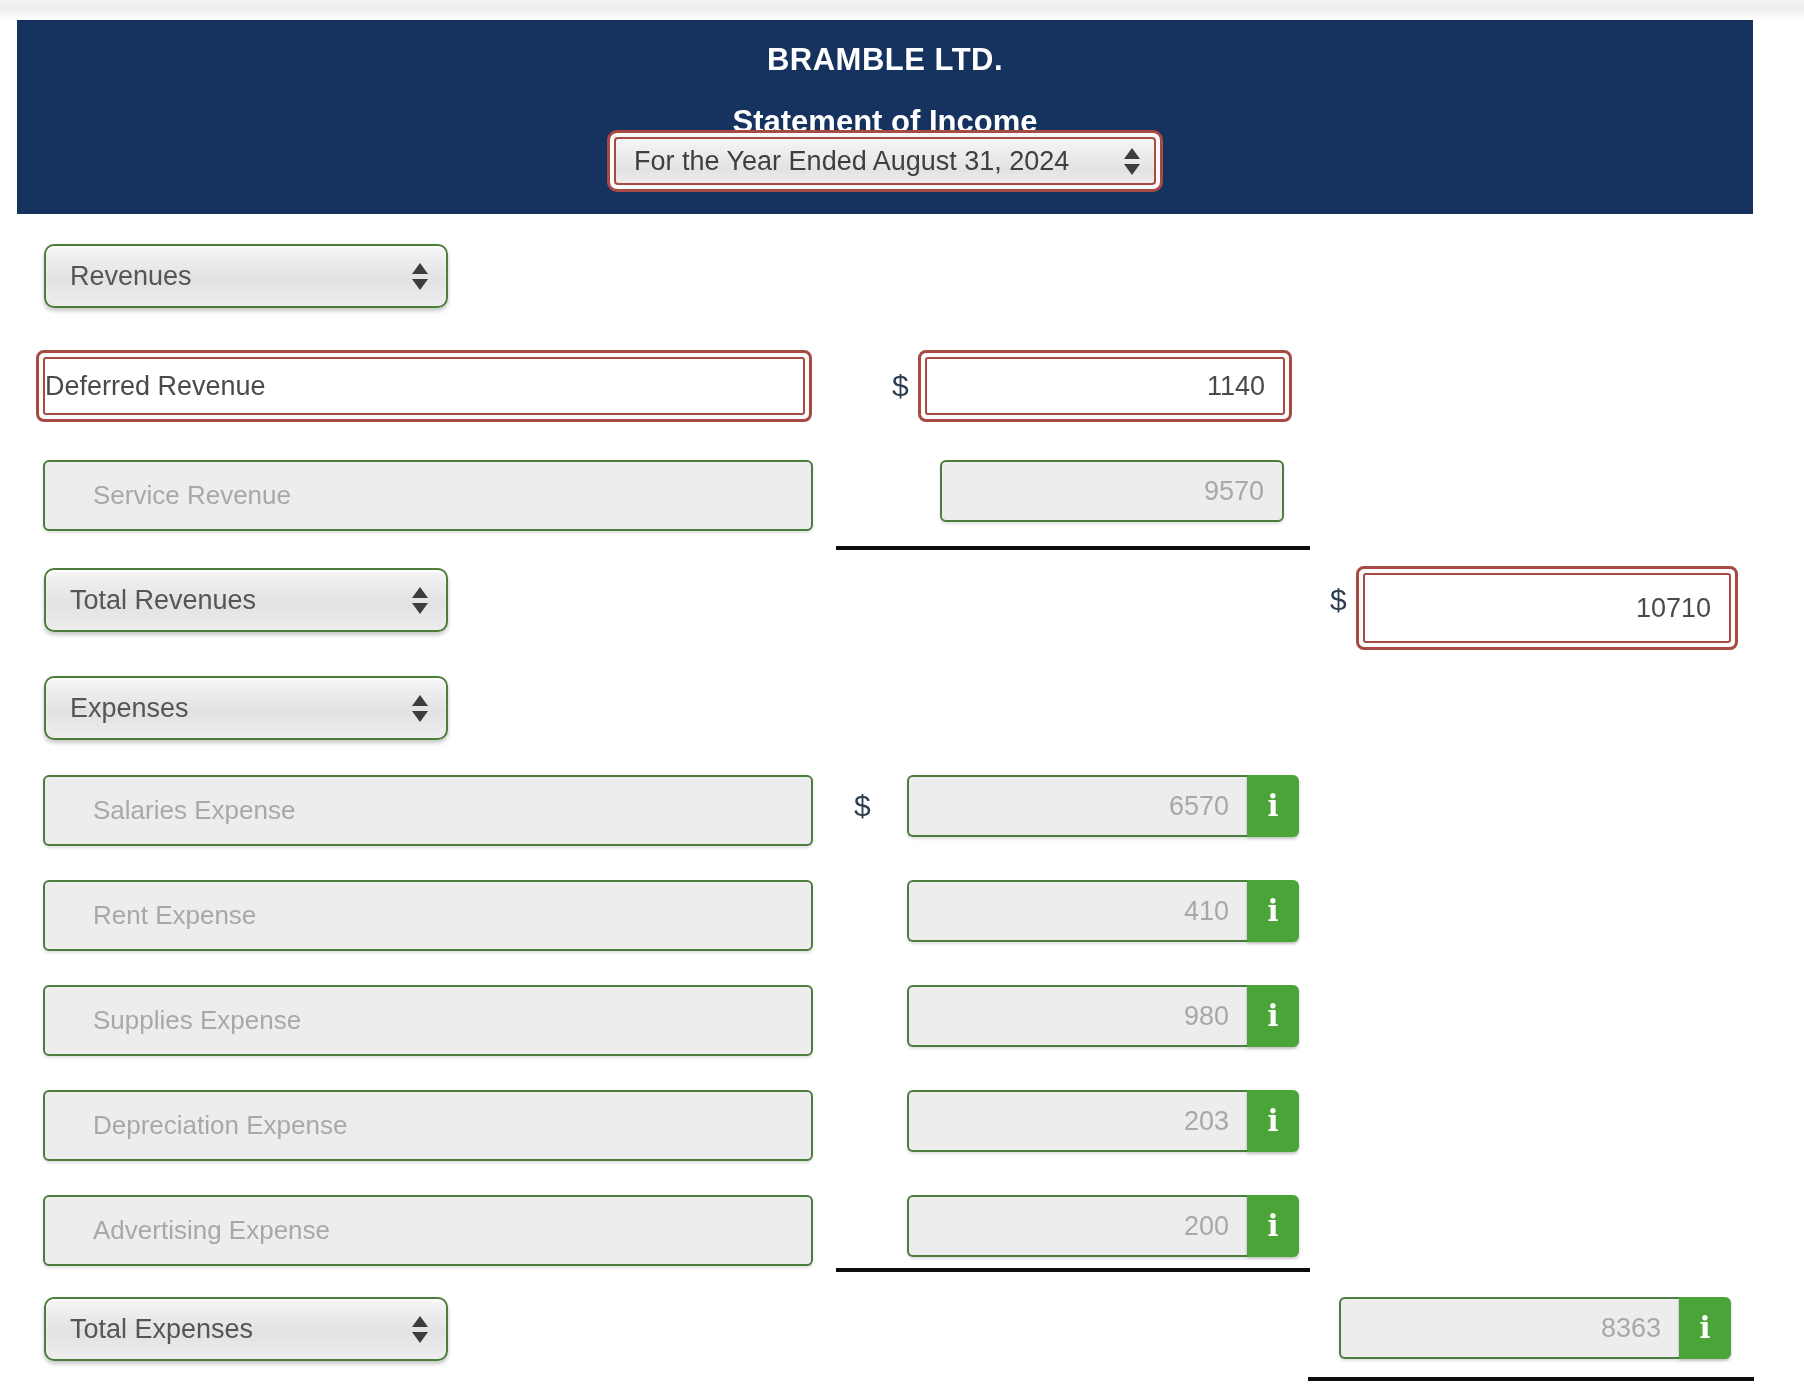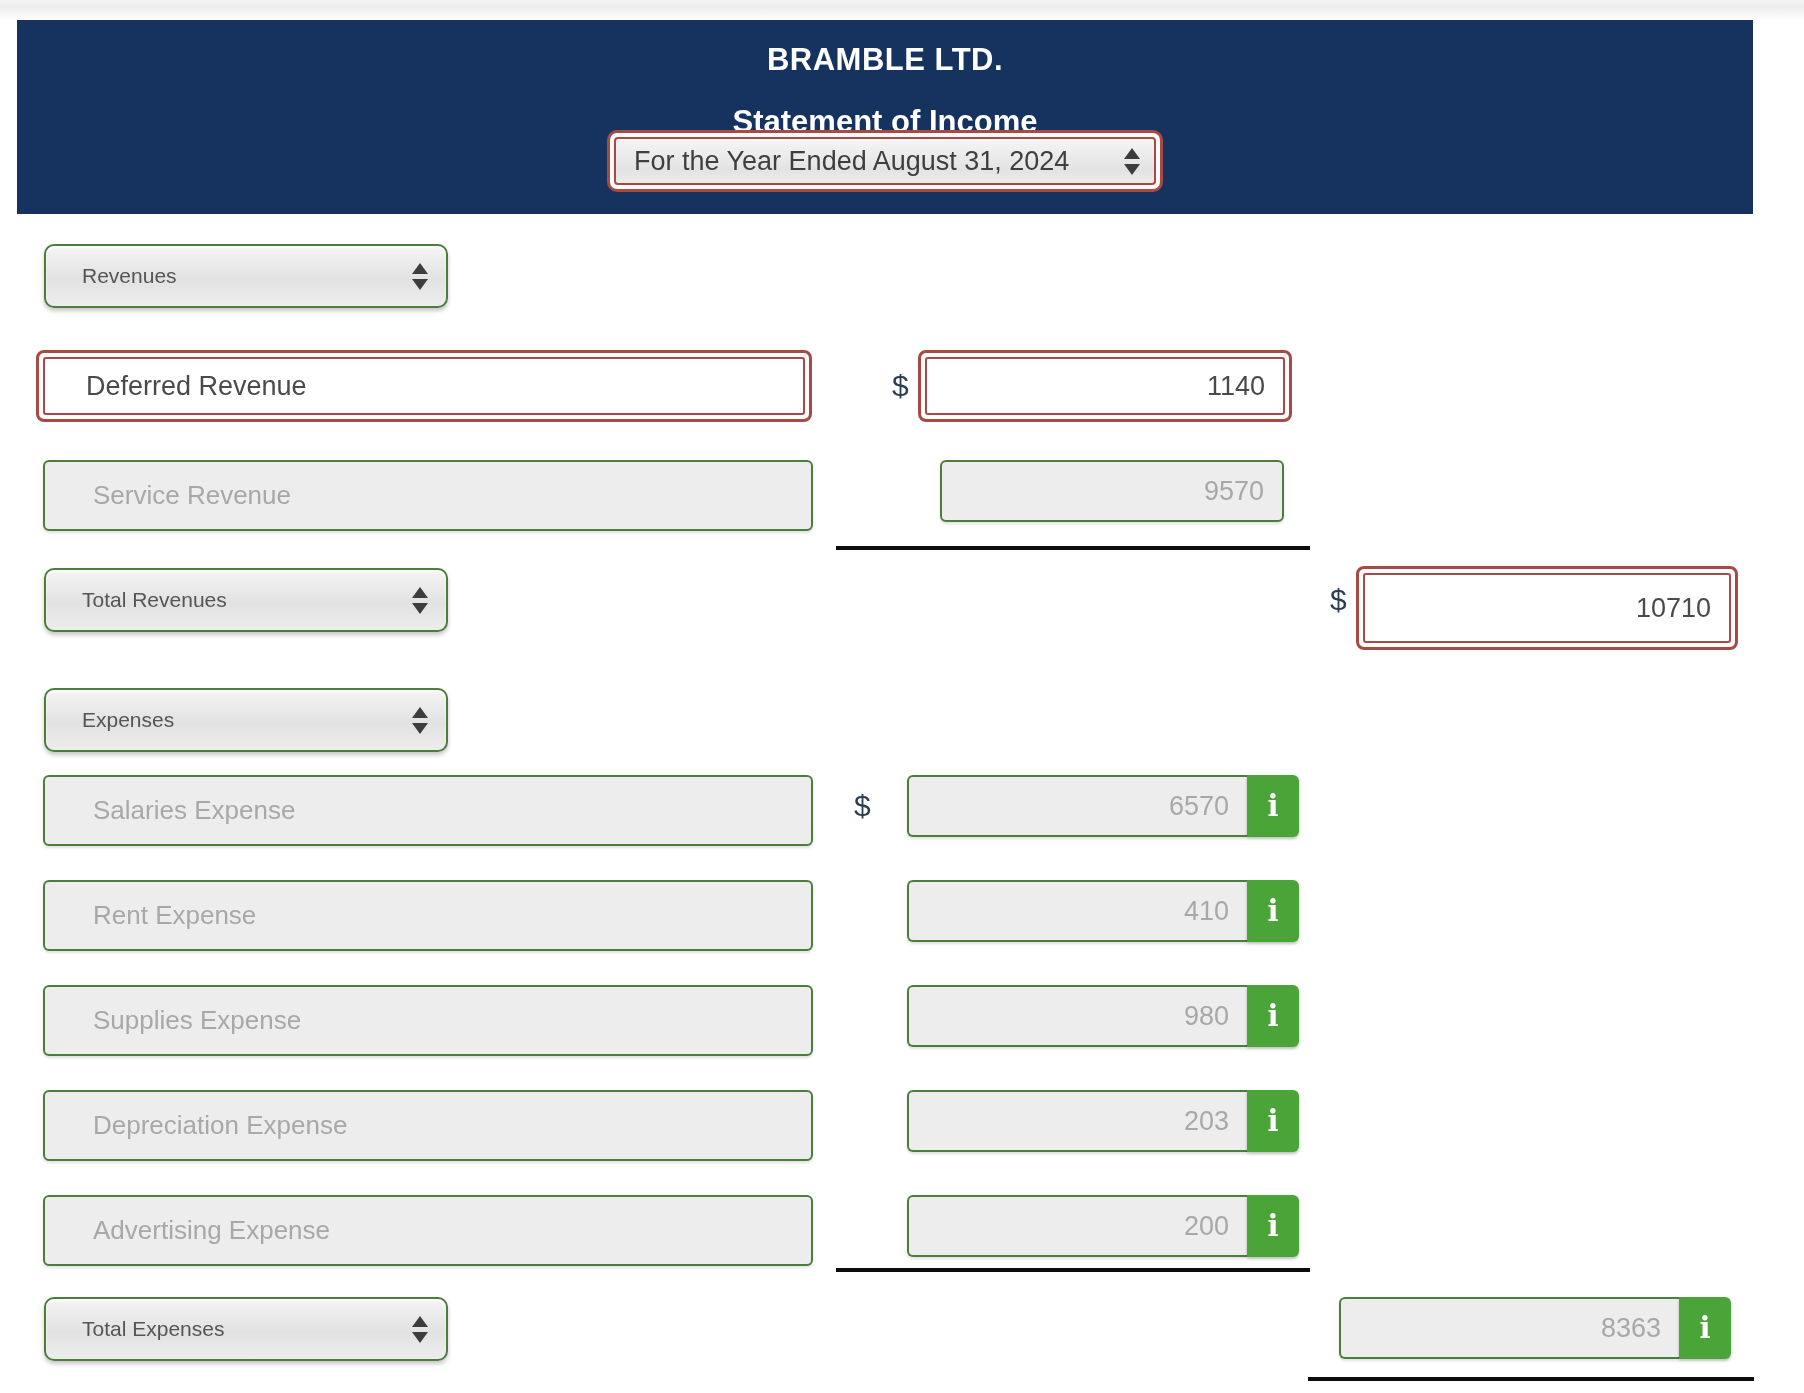--- a/index.html
+++ b/index.html
@@ -35,21 +35,21 @@
     display: flex; align-items: center; justify-content: space-between;
     padding: 0 14px 0 18px; font-size: 27px; color: #3f3f3f; cursor: pointer;
   }
   
   .dd {
     position: absolute; width: 404px; height: 64px;
     border: 2px solid #4b7d3c; border-radius: 10px;
     background: linear-gradient(180deg, #f5f5f5 0%, #e2e2e2 55%, #ededed 100%);
     box-shadow: 0 3px 4px rgba(0,0,0,0.22), inset 0 2px 2px rgba(255,255,255,0.9);
     display: flex; align-items: center; justify-content: space-between;
-    padding: 0 18px 0 36px; font-size: 21px; color: #555; cursor: pointer;
+    padding: 0 18px 0 24px; font-size: 27px; color: #555; cursor: pointer;
   }
   .arrows { display: flex; flex-direction: column; align-items: center; gap: 5px; }
   .tri-up   { width:0; height:0; border-left:8px solid transparent; border-right:8px solid transparent; border-bottom:11px solid #3d3d3d; }
   .tri-down { width:0; height:0; border-left:8px solid transparent; border-right:8px solid transparent; border-top:11px solid #3d3d3d; }
   
   input { font-family: "Liberation Sans", sans-serif; outline: none; }
   .lbl-dis {
     position: absolute; left: 43px; width: 770px; height: 71px;
     background: #ededed; border: 2px solid #4b7d3c; border-radius: 6px;
     color: #a8a8a8; font-size: 26px; padding-left: 48px;
@@ -62,21 +62,21 @@
     box-shadow: 0 2px 3px rgba(0,0,0,0.12);
   }
   .redwrap {
     position: absolute; border: 3px solid #a84a44; border-radius: 8px;
     background: #fbfbfb; padding: 4px;
   }
   .redwrap input {
     width: 100%; height: 100%; border: 2px solid #a84a44; border-radius: 3px;
     background: #fff; font-size: 27px; color: #4a4a4a;
   }
-  .redwrap input.lbl { padding-left: 41px; text-align: left; }
+  .redwrap input.lbl { text-align: left; }
   .redwrap input.amt { text-align: right; padding-right: 18px; }
   .amt-group { position: absolute; display: flex; height: 62px; padding-left: 19px; }
   .amt-group input {
     width: 340px; height: 62px; background: #ededed;
     border: 2px solid #4b7d3c; border-right: none; border-radius: 6px 0 0 6px;
     text-align: right; padding-right: 18px; font-size: 27px; color: #a8a8a8;
     box-shadow: 0 2px 3px rgba(0,0,0,0.12);
   }
   .info-btn {
     width: 52px; height: 62px; background: #4aa438; border: none;
@@ -137,21 +137,21 @@
     <span class="arrows">
       <span class="tri-up"></span>
       <span class="tri-down"></span>
     </span>
   </div>
   <div class="cur" style="left:1330px; top:566px; height:68px;">$</div>
   <div class="redwrap" style="left:1356px; top:566px; width:382px; height:84px;">
     <input class="amt" value="10710" style="">
   </div>
 
-  <div class="dd" style="left:44px; top:676px;margin-top:12px;">
+  <div class="dd" style="left:44px; top:676px;">
     <span>Expenses</span>
     <span class="arrows">
       <span class="tri-up"></span>
       <span class="tri-down"></span>
     </span>
   </div>
 
   <input class="lbl-dis" style="top: 775px;" value="Salaries Expense">
   <div class="cur" style="left:854px; top:775px; height:62px;">$</div>
   <div class="amt-group" style="left:888px; top:775px;">

